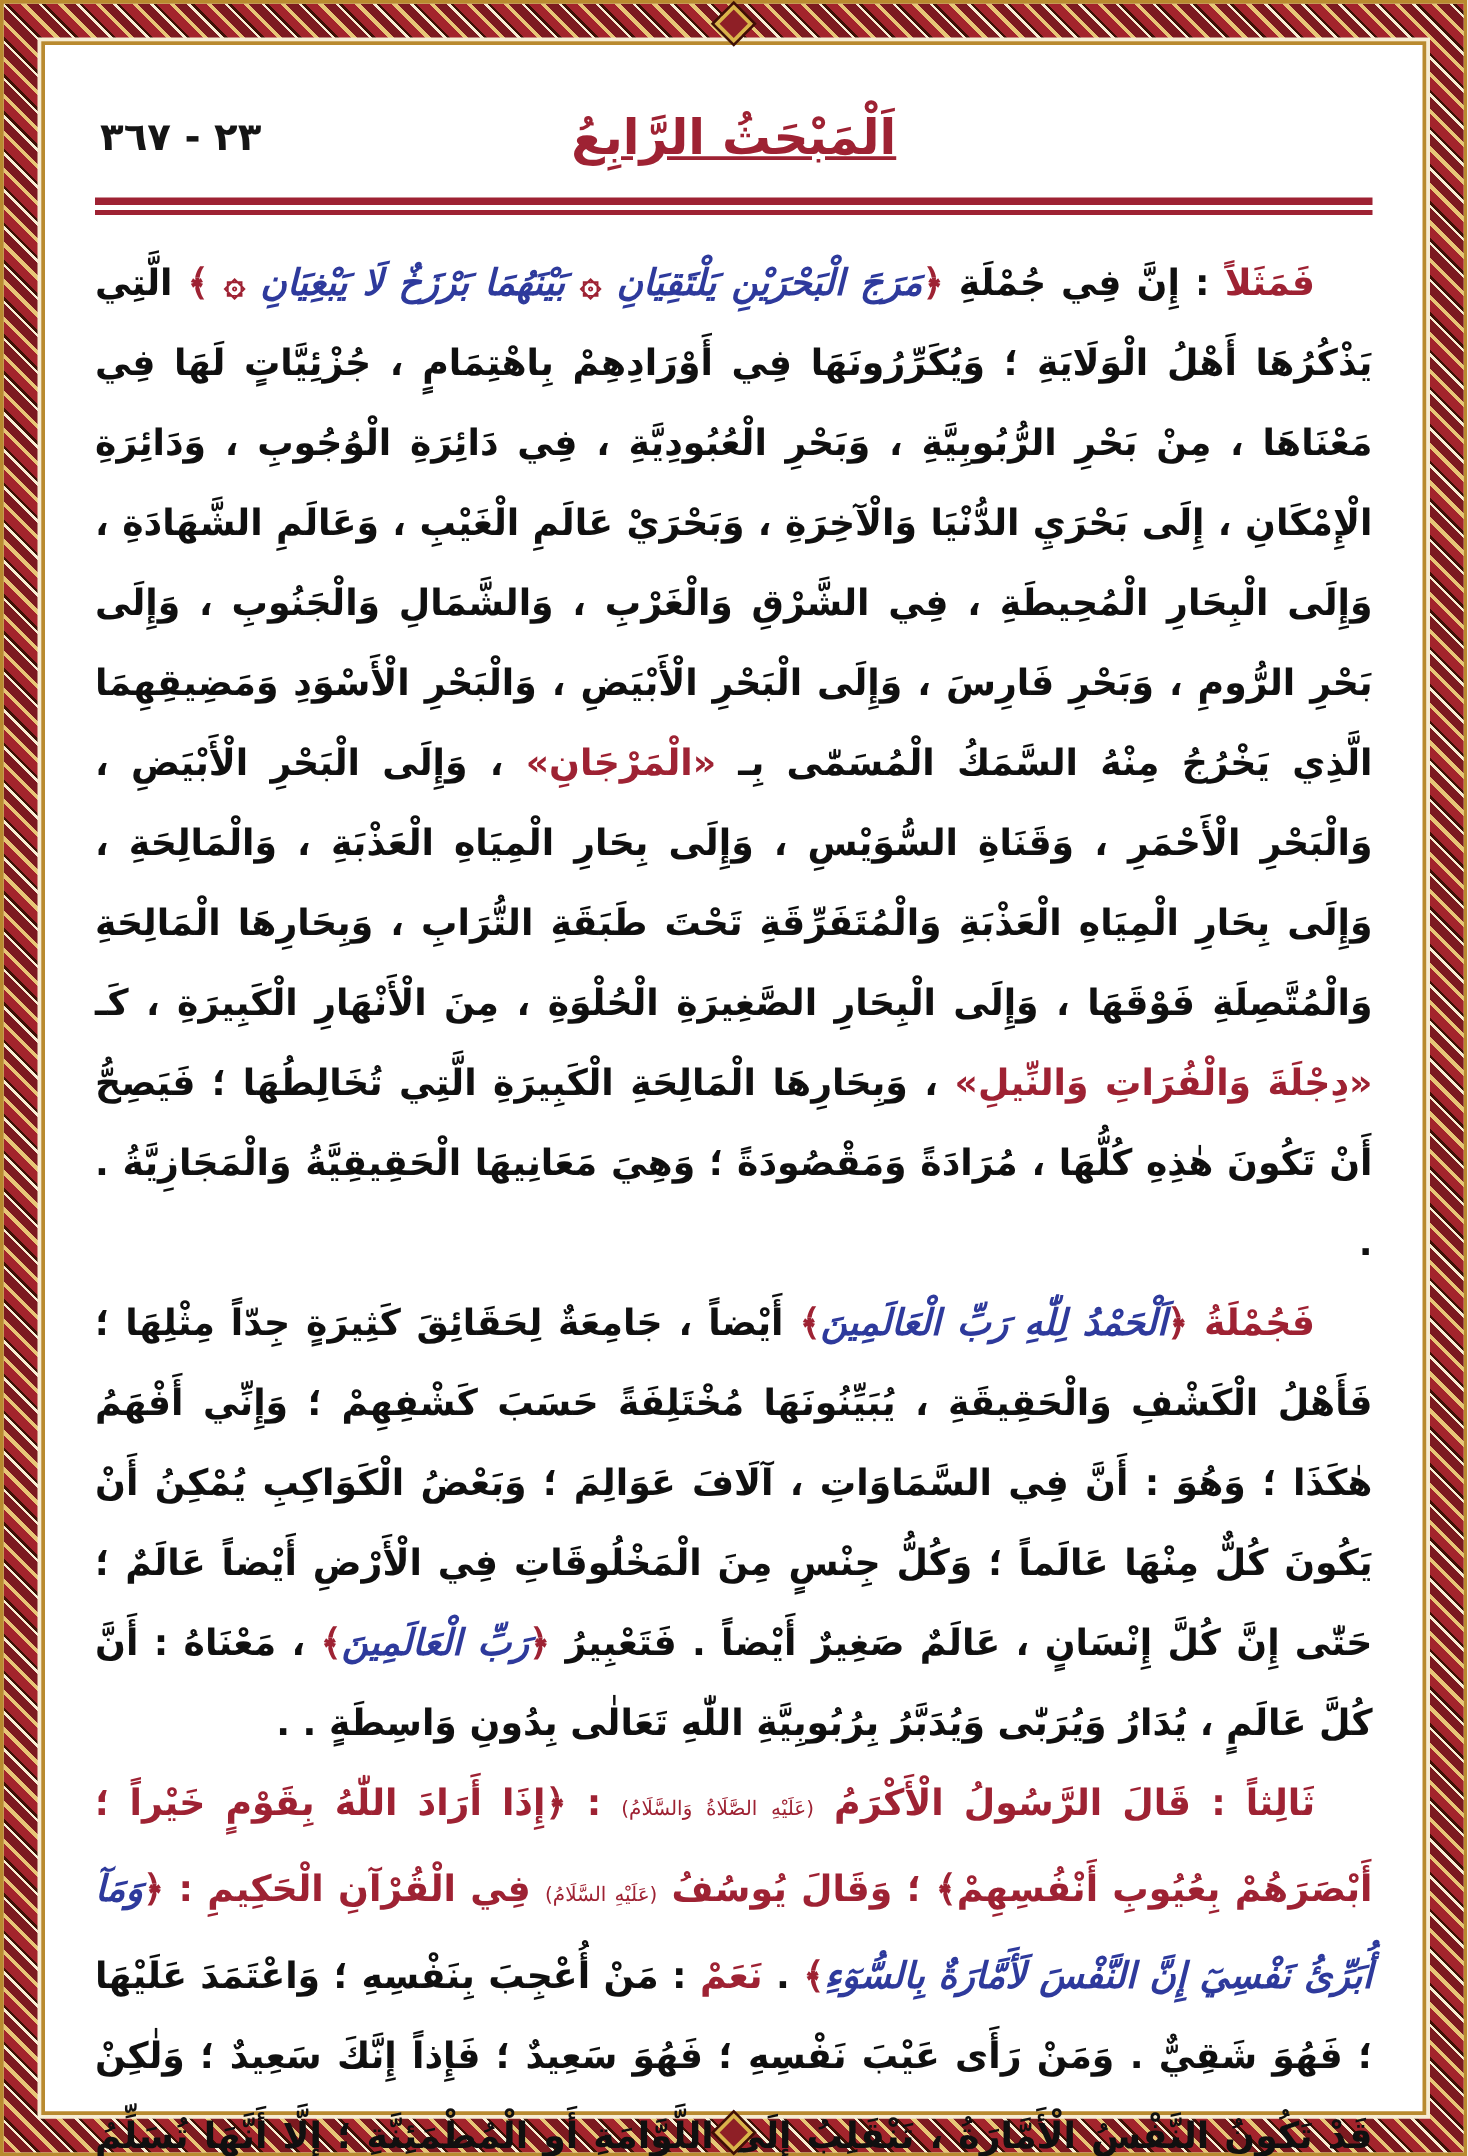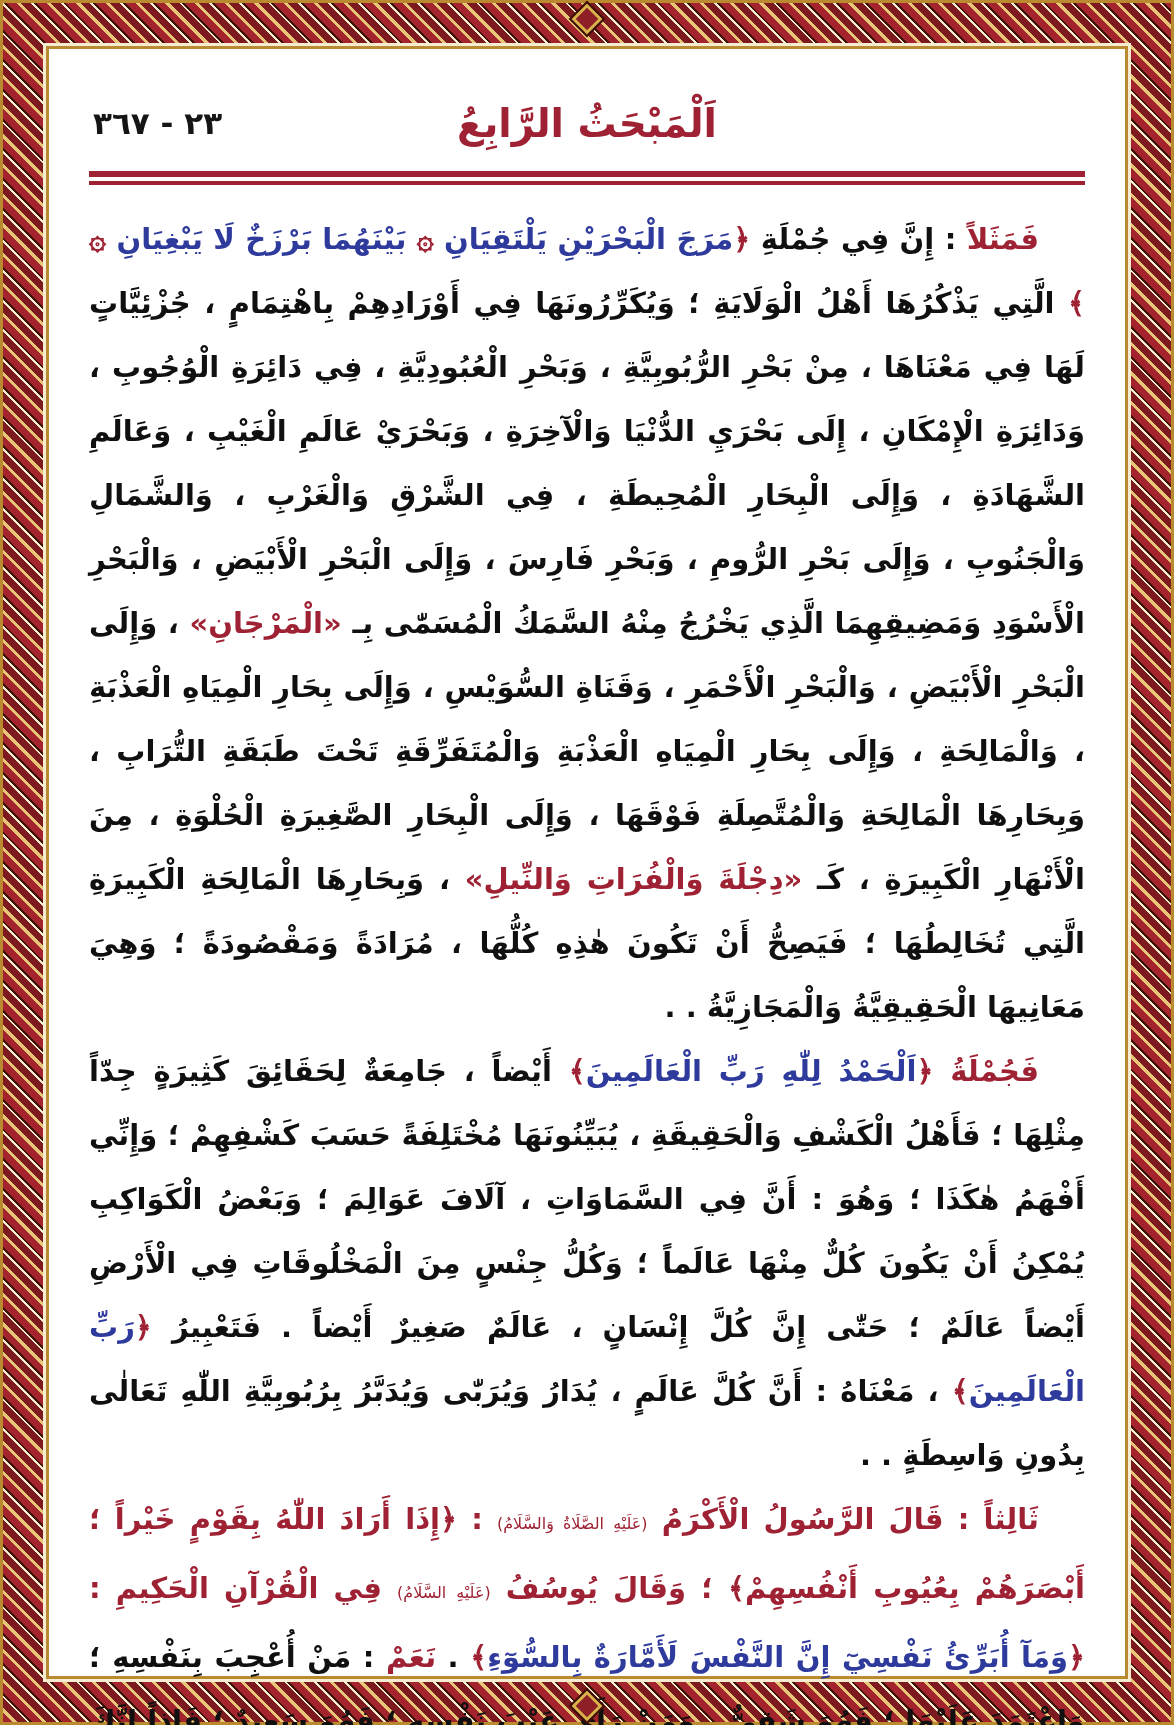--- a/index.html
+++ b/index.html
@@ -12,21 +12,21 @@
   }
   html,body{margin:0;padding:0;background:#ffffff;}
   .page{
     width:1174px;height:1725px;position:relative;background:#fff;
     box-sizing:border-box;overflow:hidden;
     font-family:"DejaVu Sans",sans-serif;
   }
   
   .frame{
     position:absolute;inset:0;box-sizing:border-box;
-    padding:43px;
+    padding:30px;
     border:3px solid #b98a2f;
     background:
       repeating-linear-gradient(45deg,
         #a3242c 0 7px,
         #e7c677 7px 10px,
         #7c1a20 10px 17px,
         #f6ecd2 17px 19px,
         #3f1006 19px 21px);
   }
   .frame::before,.frame::after{
@@ -42,37 +42,37 @@
     padding:30px 40px 20px 40px;
     direction:rtl;
   }
   header.pg{position:relative;height:74px;margin-top:10px;}
   .page-num{
     position:absolute;left:4px;top:16px;
     font-size:31px;font-weight:bold;color:#151515;direction:rtl;
   }
   h1.title{
     margin:0;text-align:center;color:var(--red);
-    font-size:39px;font-weight:bold;line-height:70px;
+    font-size:39px;font-weight:bold;line-height:70px;text-decoration:underline;
   }
   .double-rule{
     height:4px;margin-top:8px;
     border-top:6px solid var(--red);
     border-bottom:4px solid var(--red);
   }
   main.body{
     margin-top:22px;
     font-size:29px;font-weight:bold;line-height:64px;
     color:var(--ink);
     text-align:justify;
   }
   main.body p{margin:0;text-indent:46px;}
   .t-black{color:var(--ink);}
   .t-red{color:var(--red);}
-  .t-blue{color:var(--blue);}
+  .t-blue{color:var(--blue);font-style:italic;}
   .t-red-small{color:var(--red);font-size:0.55em;font-weight:normal;}
 </style>
 </head>
 <body>
 
 <div class="page" dir="rtl">
   <div class="frame">
     <div class="inner">
       <header class="pg">
         <span class="page-num" dir="rtl">٢٣ - ٣٦٧</span>

